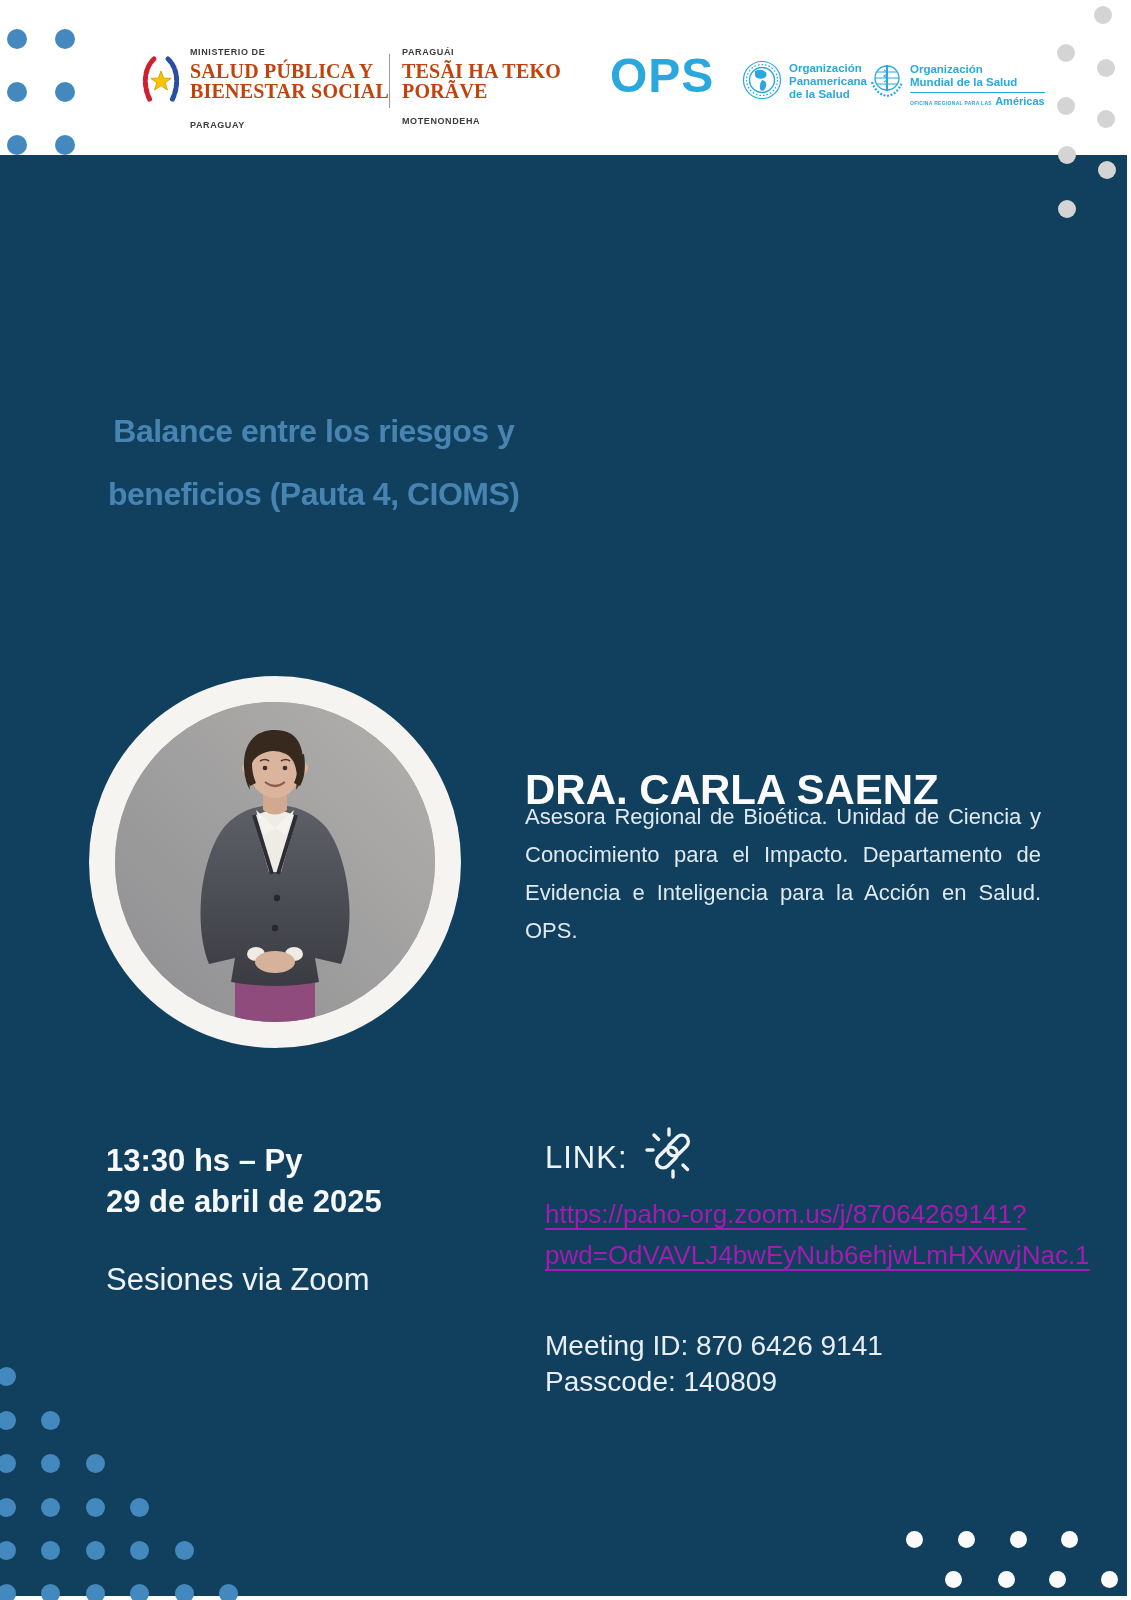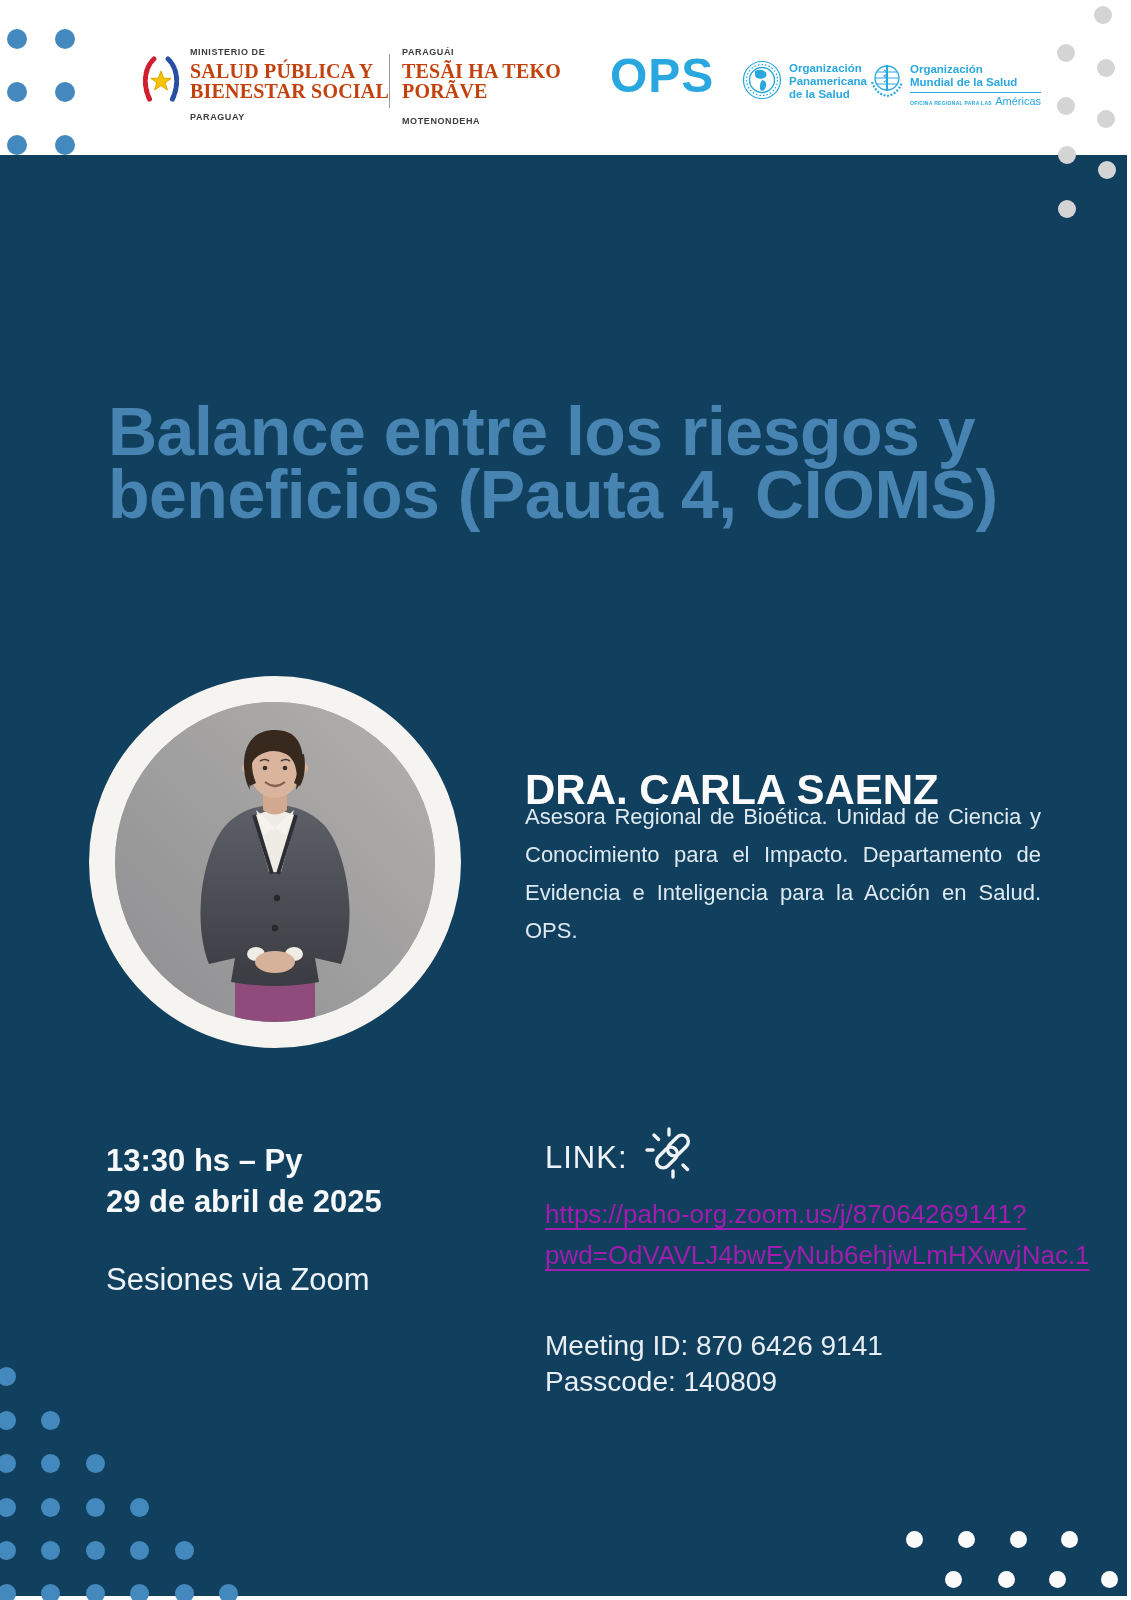--- a/index.html
+++ b/index.html
@@ -14,27 +14,27 @@
   .serif-big{font-family:"Liberation Serif",serif;font-size:20px;font-weight:700;color:#c2410c;line-height:20px;letter-spacing:.2px;}
   #ministry-divider{left:389px;top:54px;width:1px;height:54px;background:#9a9a9a;}
   #ministry-gn{left:402px;top:48px;line-height:1;}
   #ops-acronym{left:610px;top:52px;font-size:48px;font-weight:700;letter-spacing:1px;line-height:48px;}
   #ops-globe{left:742px;top:60px;}
   #ops-text{left:789px;top:62px;font-size:11.5px;font-weight:700;line-height:13px;}
   #who-emblem{left:868px;top:60px;}
   #who-text{left:910px;top:63px;font-size:11.5px;font-weight:700;line-height:13px;}
   #who-region{margin-top:3px;border-top:1px solid #29a8e0;padding-top:2px;white-space:nowrap;}
   #who-region .micro{font-size:5px;font-weight:700;letter-spacing:.3px;}
-  #who-region .americas{font-size:11px;font-weight:400;}
+  #who-region .americas{font-size:11px;font-weight:700;}
   
   #navy{left:0;top:155px;width:1127px;height:1441px;background:#113f5e;z-index:0;}
   #title{left:108px;top:268px;font-size:56px;font-weight:700;letter-spacing:-1px;
          line-height:65px;color:#fdfdfd;z-index:2;}
-  #subtitle{left:108px;top:400px;font-size:68px;font-weight:700;letter-spacing:-.5px;
-            line-height:63px;color:#4884b2;z-index:2;}
+  #subtitle{left:108px;top:400px;font-size:32px;font-weight:700;letter-spacing:-.5px;
+            line-height:63px;color:#4884b2;z-index:2;text-align:center;}
   #photo{left:89px;top:676px;width:320px;height:320px;border:26px solid #f6f4f0;
          border-radius:50%;overflow:hidden;background:#a8a8a8;z-index:2;}
   #speaker-name{left:525px;top:766px;font-size:42px;font-weight:700;color:#fbfbfb;z-index:2;}
   #speaker-bio{left:525px;top:798px;width:516px;font-size:22px;line-height:38px;
                color:#dfe9f0;text-align:justify;z-index:2;}
   #schedule{left:106px;top:1140px;font-size:31px;font-weight:700;line-height:41px;color:#f6f8fa;z-index:2;}
   #session-mode{left:106px;top:1262px;font-size:31px;font-weight:400;color:#eef3f7;z-index:2;}
   #link-label{left:545px;top:1140px;font-size:31px;font-weight:400;letter-spacing:1px;color:#eef3f7;z-index:2;}
   #link-icon{left:642px;top:1124px;z-index:2;}
   #zoom-link{left:545px;top:1194px;font-size:26px;line-height:41px;color:#a21caf;z-index:2;
@@ -55,21 +55,21 @@
         <path d="M16,5 C7,13 4,30 12,46" fill="none" stroke="#cf1f2e" stroke-width="5" stroke-linecap="round" stroke-dasharray="4 2.5"></path>
         <path d="M30,5 C39,13 42,30 34,46" fill="none" stroke="#2a4fa2" stroke-width="5" stroke-linecap="round" stroke-dasharray="4 2.5"></path>
         <polygon fill="#f8c300" stroke="#d9a700" stroke-width="1" points="23,17 25.6,24.2 33.2,24.3 27.1,28.8 29.4,36 23,31.6 16.6,36 18.9,28.8 12.8,24.3 20.4,24.2"></polygon>
       </svg>
     </div>
 
     <div id="ministry-es" class="abs">
       <div class="tiny-caps">MINISTERIO DE</div>
       <div class="serif-big" style="margin-top:4px">SALUD PÚBLICA Y</div>
       <div class="serif-big">BIENESTAR SOCIAL</div>
-      <div class="tiny-caps" style="margin-top:12px">PARAGUAY</div>
+      <div class="tiny-caps" style="margin-top:20px">PARAGUAY</div>
     </div>
 
     <div id="ministry-divider" class="abs"></div>
 
     <div id="ministry-gn" class="abs">
       <div class="tiny-caps">PARAGUÁI</div>
       <div class="serif-big" style="margin-top:4px">TESÃI HA TEKO</div>
       <div class="serif-big">PORÃVE</div>
       <div class="tiny-caps" style="margin-top:16px">MOTENONDEHA</div>
     </div>

